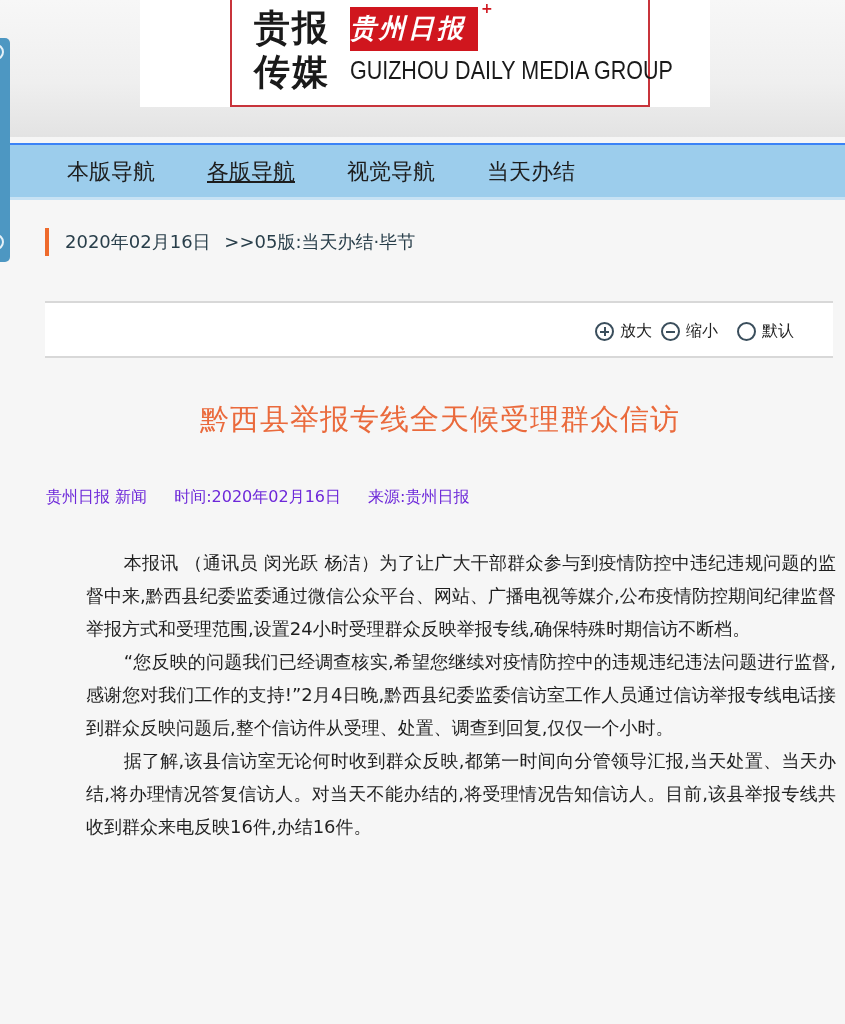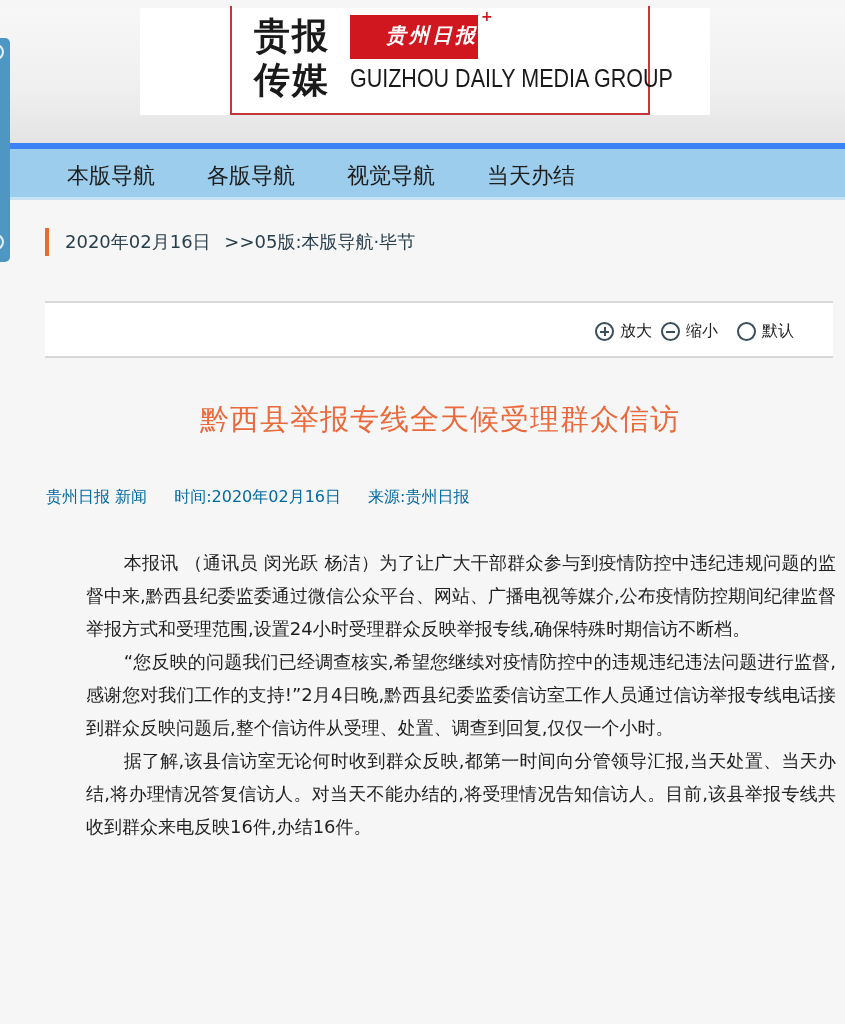--- a/index.html
+++ b/index.html
@@ -4,42 +4,42 @@
 <style>
   * { box-sizing: border-box; margin: 0; padding: 0; }
   html, body { width: 845px; height: 1024px; overflow: hidden; }
   body {
     background: #f6f6f6;
     font-family: "DejaVu Sans", "Liberation Sans", sans-serif;
     color: #222;
     position: relative;
   }
   .header {
-    position: absolute; left: 0; top: 8px; width: 845px; height: 137px;
+    position: absolute; left: 0; top: 0; width: 845px; height: 137px;
     background: linear-gradient(#f7f7f7 0%, #efefef 60%, #e3e3e3 100%);
   }
   .logo-panel {
     position: absolute; left: 140px; top: 0; width: 570px; height: 107px;
     background: #ffffff;
   }
   .logo-frame {
     position: absolute; left: 90px; top: -2px; width: 420px; height: 109px;
     border: 2px solid #c8343b;
     border-top: none;
   }
   .logo-big {
     position: absolute; left: 22px; top: 8px; width: 80px;
     font-family: "DejaVu Sans", sans-serif; font-weight: bold;
     font-size: 36px; line-height: 44px; color: #1a1a1a; letter-spacing: 2px;
   }
   .logo-red {
     position: absolute; left: 118px; top: 9px; width: 128px; height: 44px;
     background: #d0161e; color: #ffffff;
-    font-family: Liberation Mono, monospace; font-style: italic; font-weight: bold;
-    font-size: 20px; line-height: 44px; text-align: right; letter-spacing: 3px;
+    font-family: Liberation Serif, serif; font-style: italic; font-weight: bold;
+    font-size: 26px; line-height: 44px; text-align: left; letter-spacing: 3px;
   }
   .logo-plus {
     position: absolute; left: 249px; top: 2px; color: #d0161e; font-size: 14px; font-weight: bold;
   }
   .logo-group {
     position: absolute; left: 265px; top: 16px;
     font-size: 28px; color: #1a1a1a; letter-spacing: 6px;
   }
   .logo-en {
     position: absolute; left: 118px; top: 58px;
@@ -50,21 +50,21 @@
     position: absolute; left: -8px; top: 38px; width: 18px; height: 224px;
     background: #4d97c2; border-radius: 5px; z-index: 5;
   }
   .side-widget .ring {
     position: absolute; left: -4px; width: 16px; height: 16px;
     border: 2px solid #e6f1f8; border-radius: 50%;
   }
   .nav {
     position: absolute; left: 0; top: 143px; width: 845px; height: 57px;
     background: #9ccdec;
-    border-top: 6px solid #3b82f6;
+    border-top: 2px solid #3b82f6;
     border-bottom: 3px solid #c7e2f4;
   }
   .nav-item {
     position: absolute; top: 12px; font-size: 22px; color: #1d1d1d;
     white-space: nowrap; cursor: pointer;
   }
   .crumb-bar {
     position: absolute; left: 45px; top: 228px; width: 4px; height: 28px; background: #ee6a2c;
   }
   .crumb {
@@ -83,21 +83,21 @@
     width: 19px; height: 19px; border: 2px solid #3a4e5c; border-radius: 50%;
     position: relative;
   }
   .tool-icon .h { position: absolute; left: 3px; top: 6.5px; width: 9px; height: 2px; background: #3a4e5c; }
   .tool-icon .v { position: absolute; left: 6.5px; top: 3px; width: 2px; height: 9px; background: #3a4e5c; }
   .title {
     position: absolute; left: 0; top: 400px; width: 880px; text-align: center;
     font-size: 29px; color: #ea6a3c; letter-spacing: 1px; white-space: nowrap;
   }
   .meta {
-    position: absolute; left: 46px; top: 487px; font-size: 16px; color: #0369a1; white-space: nowrap;
+    position: absolute; left: 46px; top: 487px; font-size: 16px; color: #6d28d9; white-space: nowrap;
   }
   .meta span { margin-right: 22px; }
   .article {
     position: absolute; left: 46px; top: 546px; width: 790px;
     font-size: 18px; line-height: 33px; color: #1f1f1f;
   }
   .article p { text-indent: 2.1em; margin-bottom: 0; text-align: justify; margin-left: 40px; }
 </style>
 </head>
 <body>
@@ -116,29 +116,29 @@
   </div>
 </div>
 
 <div class="side-widget">
   <div class="ring" style="top:6px;"></div>
   <div class="ring" style="top:196px;"></div>
 </div>
 
 <div class="nav">
   <div class="nav-item" style="left:67px;">本版导航</div>
-  <div class="nav-item" style="left:207px;">各版导航</div>
+  <div class="nav-item" style="left:207px;text-decoration:underline;">各版导航</div>
   <div class="nav-item" style="left:347px;">视觉导航</div>
   <div class="nav-item" style="left:487px;">当天办结</div>
 </div>
 
 <div class="crumb-bar"></div>
 <div class="crumb">
   <span>2020年02月16日</span>
-  <span style="margin-left:8px;">&gt;&gt;</span><span>05版:本版导航·毕节</span>
+  <span style="margin-left:8px;">&gt;&gt;</span><span>05版:当天办结·毕节</span>
 </div>
 
 <div class="toolbar">
   <div class="tool" style="left:523px;margin-left:27px;">
     <span class="tool-icon">
         <span class="h"></span>
         <span class="v"></span>
       </span>
     <span>放大</span>
   </div>

